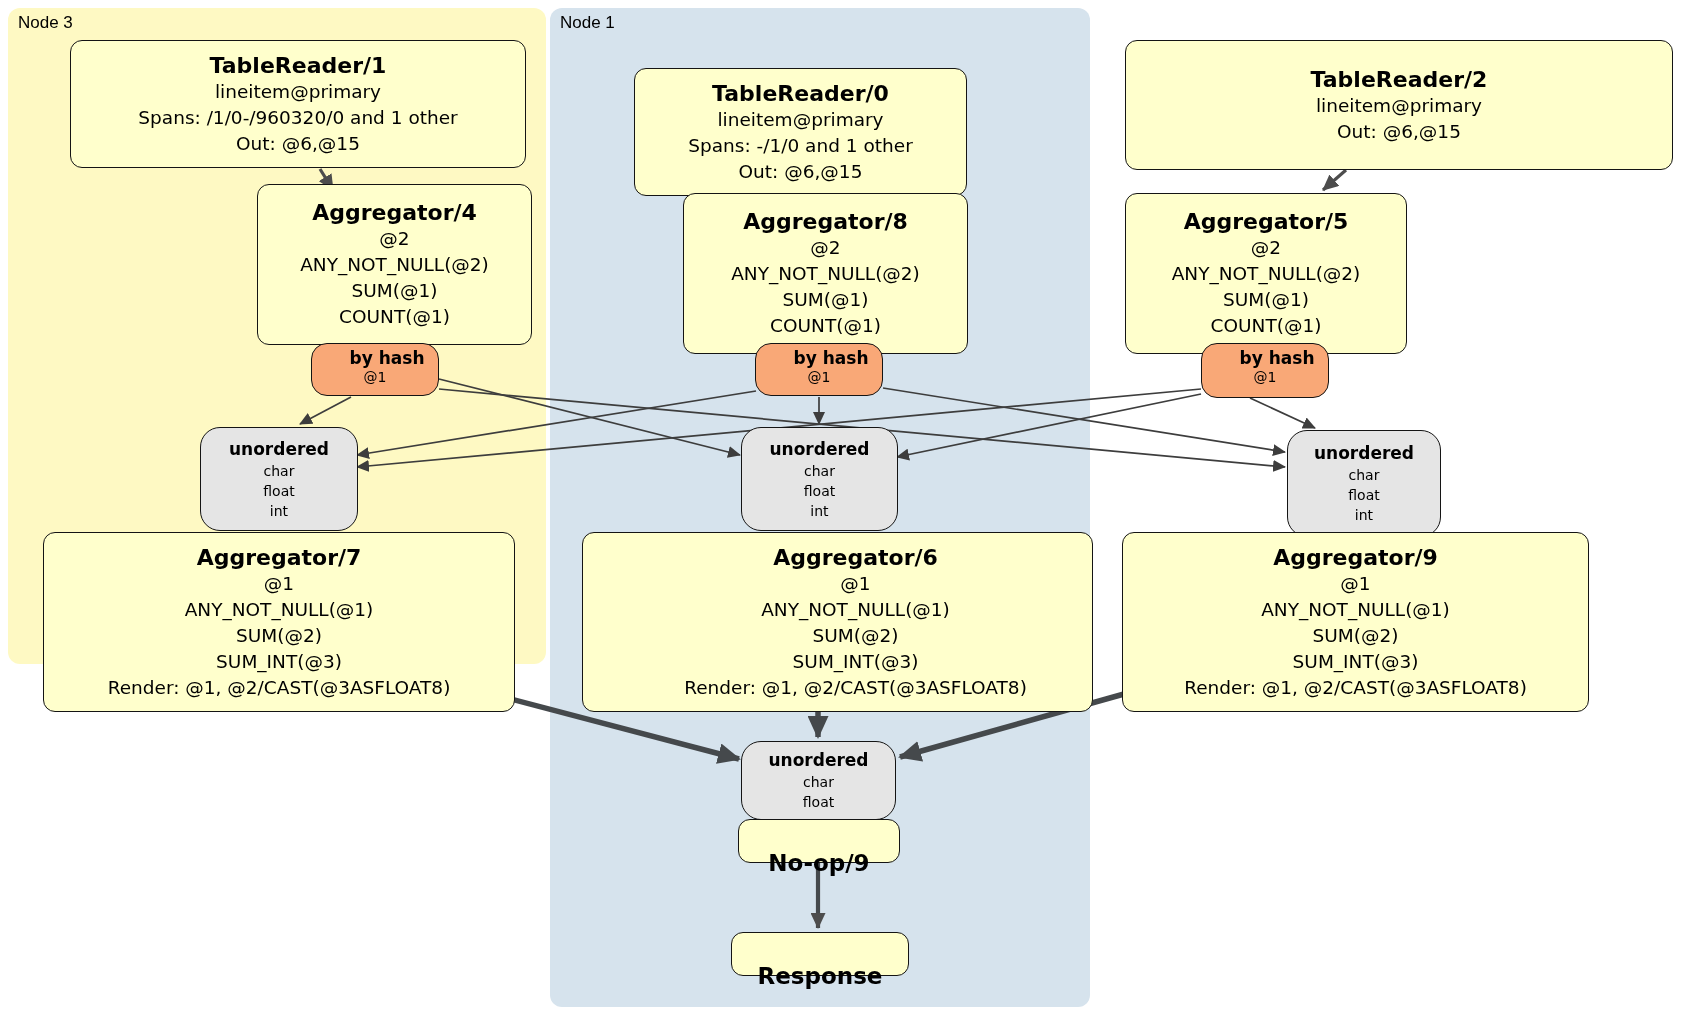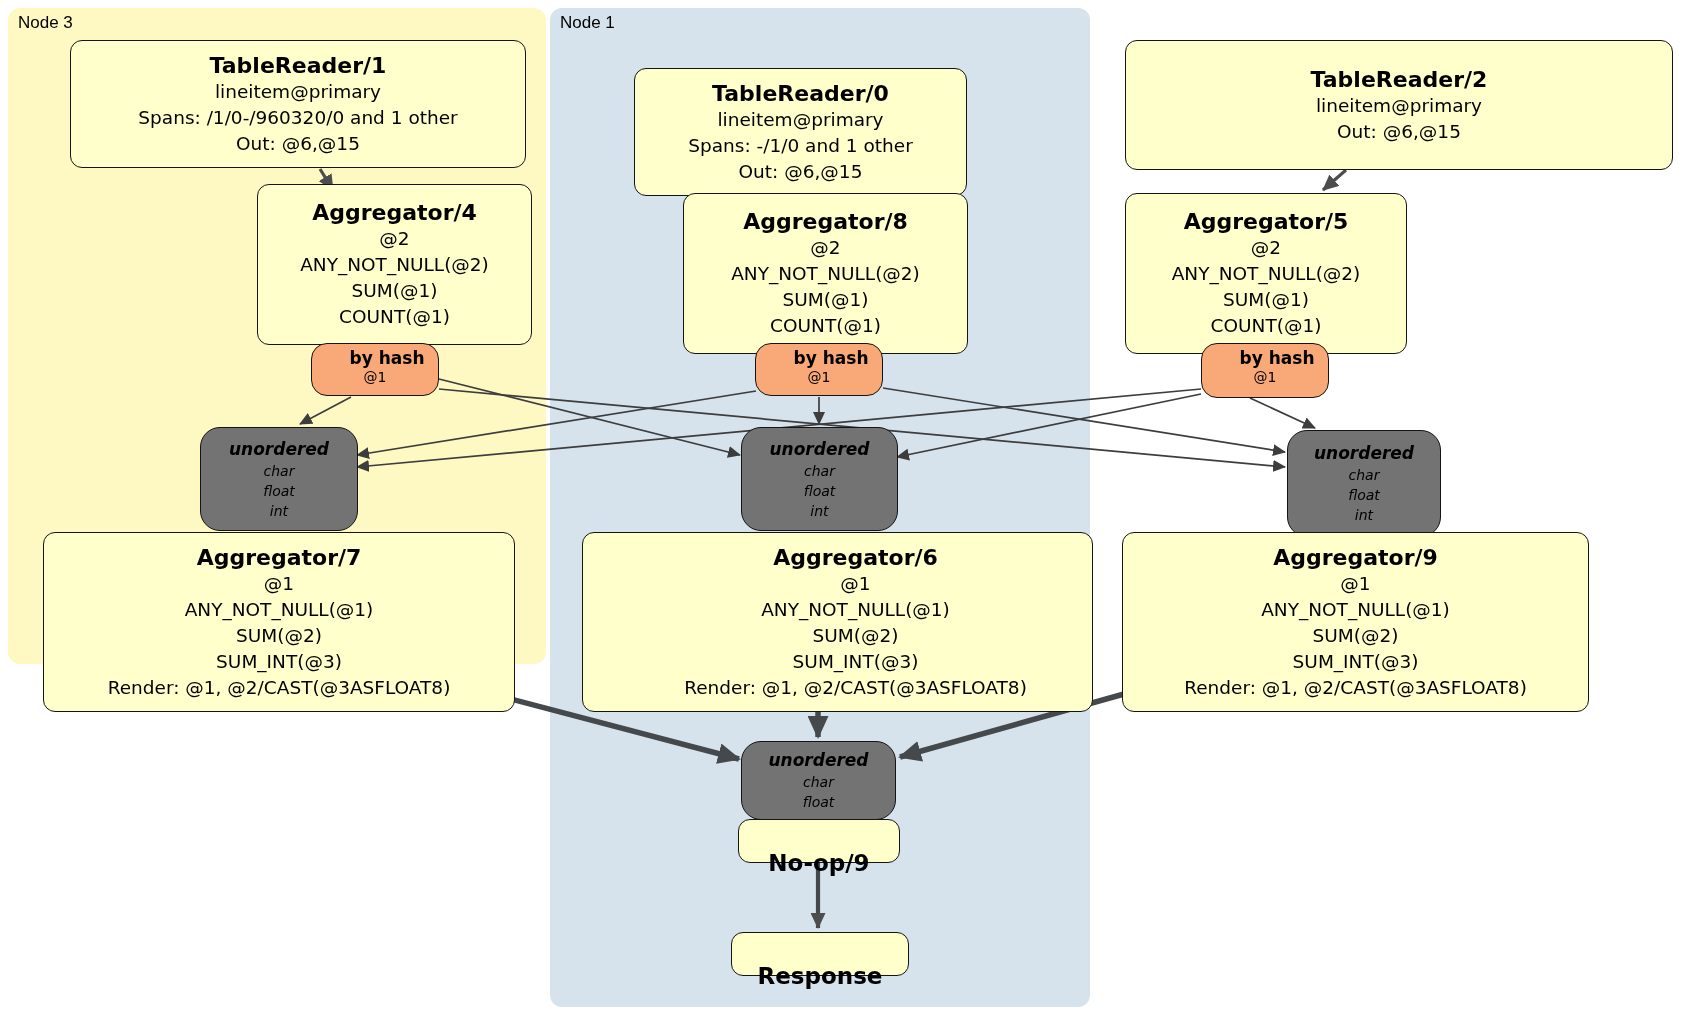--- a/index.html
+++ b/index.html
@@ -17,21 +17,21 @@
 
   .box{position:absolute;z-index:2;background:#FFFFCC;border:1.4px solid #141414;border-radius:12px;
     display:flex;flex-direction:column;align-items:center;justify-content:center;text-align:center;color:#000;}
   .box .title{font-weight:bold;font-size:22px;line-height:27px;}
   .box .line{font-size:18.5px;line-height:26px;white-space:nowrap;}
 
   .router{background:#F9A877;border-radius:16px;justify-content:flex-start;padding-top:4px;box-sizing:border-box;}
   .router .title{font-size:17px;line-height:21px;padding-left:24px;}
   .router .detail{font-size:14px;line-height:17px;}
 
-  .sync{background:#737373;border-radius:20px;font-style:italic;}
+  .sync{background:#e5e5e5;border-radius:20px;}
   .sync .title{font-size:17px;line-height:23px;}
   .sync .line{font-size:14px;line-height:20px;}
 
   .small-yellow .title{font-size:23px;line-height:26px;margin-top:44px;}
 
   
   #tr-n3{left:70px;top:40px;width:454px;height:126px;}
   #tr-n1{left:634px;top:40px;width:331px;height:126px;margin-top:28px;}
   #tr-n2{left:1125px;top:40px;width:546px;height:128px;}
 

